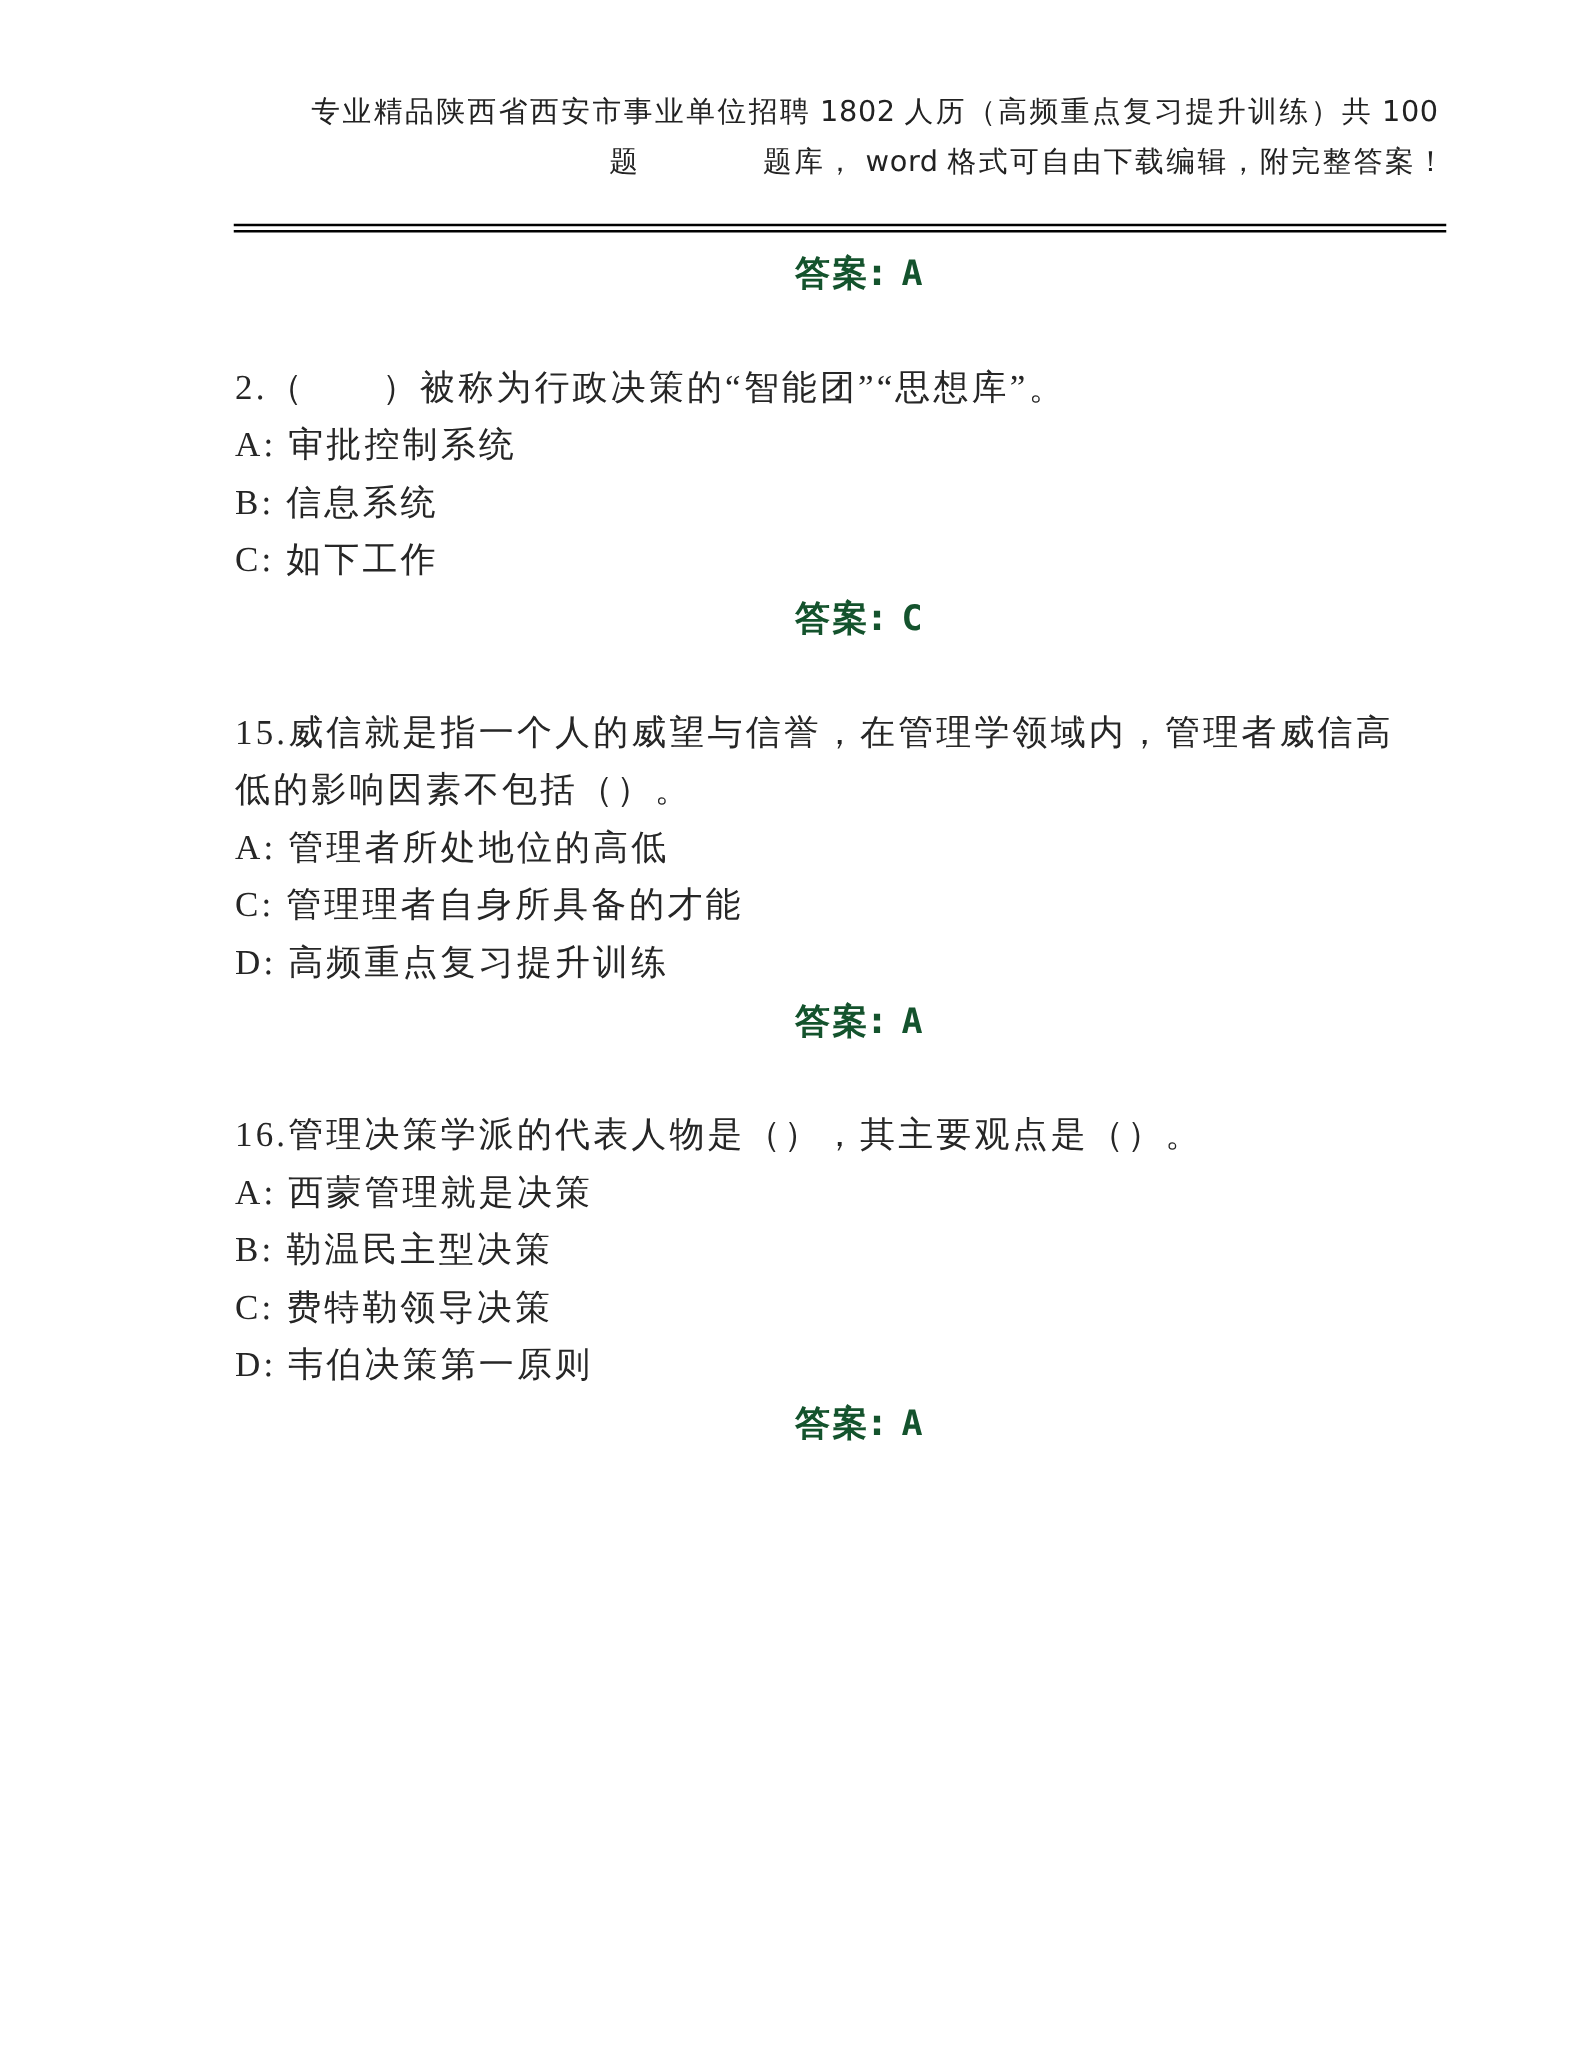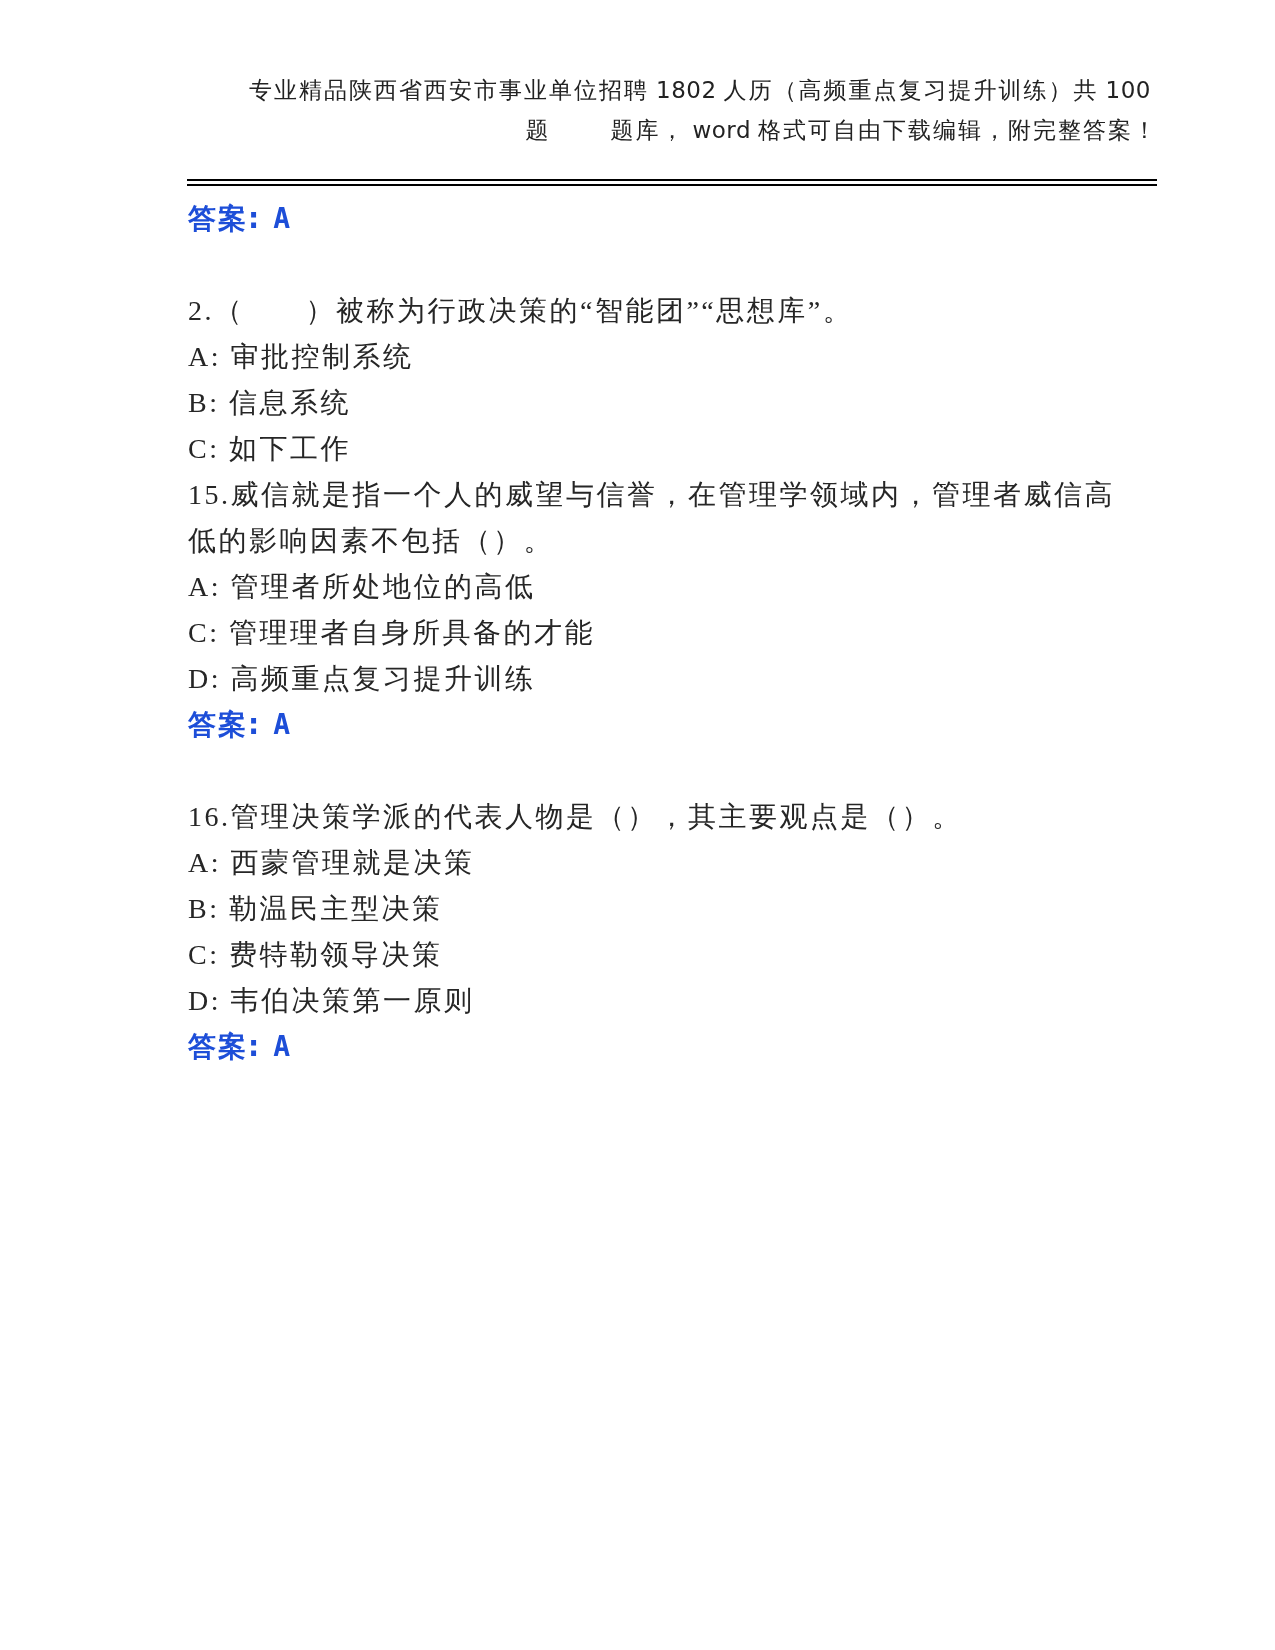--- a/index.html
+++ b/index.html
@@ -31,21 +31,21 @@
     height: 40px;
     line-height: 40px;
     white-space: pre;
   }
   .ascii-num {
     font-family: "DejaVu Sans", "Liberation Sans", sans-serif;
     letter-spacing: 0.5px;
     margin: 0 7px;
   }
   .l2-second {
-    margin-left: 60px;
+    margin-left: 98px;
   }
   .header-rule {
     position: absolute;
     left: 187px;
     top: 179px;
     width: 970px;
     height: 3px;
     border-top: 2px solid #000;
     border-bottom: 2px solid #000;
   }
@@ -60,22 +60,23 @@
     height: 46px;
     line-height: 46px;
     font-size: 28px;
     letter-spacing: 2.5px;
     white-space: pre;
     color: #262626;
   }
   .answer-line {
     font-family: "DejaVu Sans", "Liberation Sans", sans-serif;
     font-weight: 600;
-    color: #1d4ed8;
+    color: #14532d;
     letter-spacing: 2px;
+    text-align: center;
   }
   .answer-line .ans-val {
     font-family: "DejaVu Sans Mono", monospace;
     margin-left: 12px;
   }
   .block-gap {
     margin-bottom: 46px;
   }
 </style>
 </head>
@@ -92,20 +93,21 @@
 
   <main class="doc-body">
 
     <div class="line answer-line block-gap"><span>答案:</span><span class="ans-val">A</span></div>
 
     <section>
       <div class="line">2.（　　）被称为行政决策的“智能团”“思想库”。</div>
       <div class="line">A: 审批控制系统</div>
       <div class="line">B: 信息系统</div>
       <div class="line">C: 如下工作</div>
+      <div class="line answer-line block-gap"><span>答案:</span><span class="ans-val">C</span></div>
     </section>
 
     <section>
       <div class="line">15.威信就是指一个人的威望与信誉，在管理学领域内，管理者威信高</div>
       <div class="line">低的影响因素不包括（）。</div>
       <div class="line">A: 管理者所处地位的高低</div>
       <div class="line">C: 管理理者自身所具备的才能</div>
       <div class="line">D: 高频重点复习提升训练</div>
       <div class="line answer-line block-gap"><span>答案:</span><span class="ans-val">A</span></div>
     </section>

